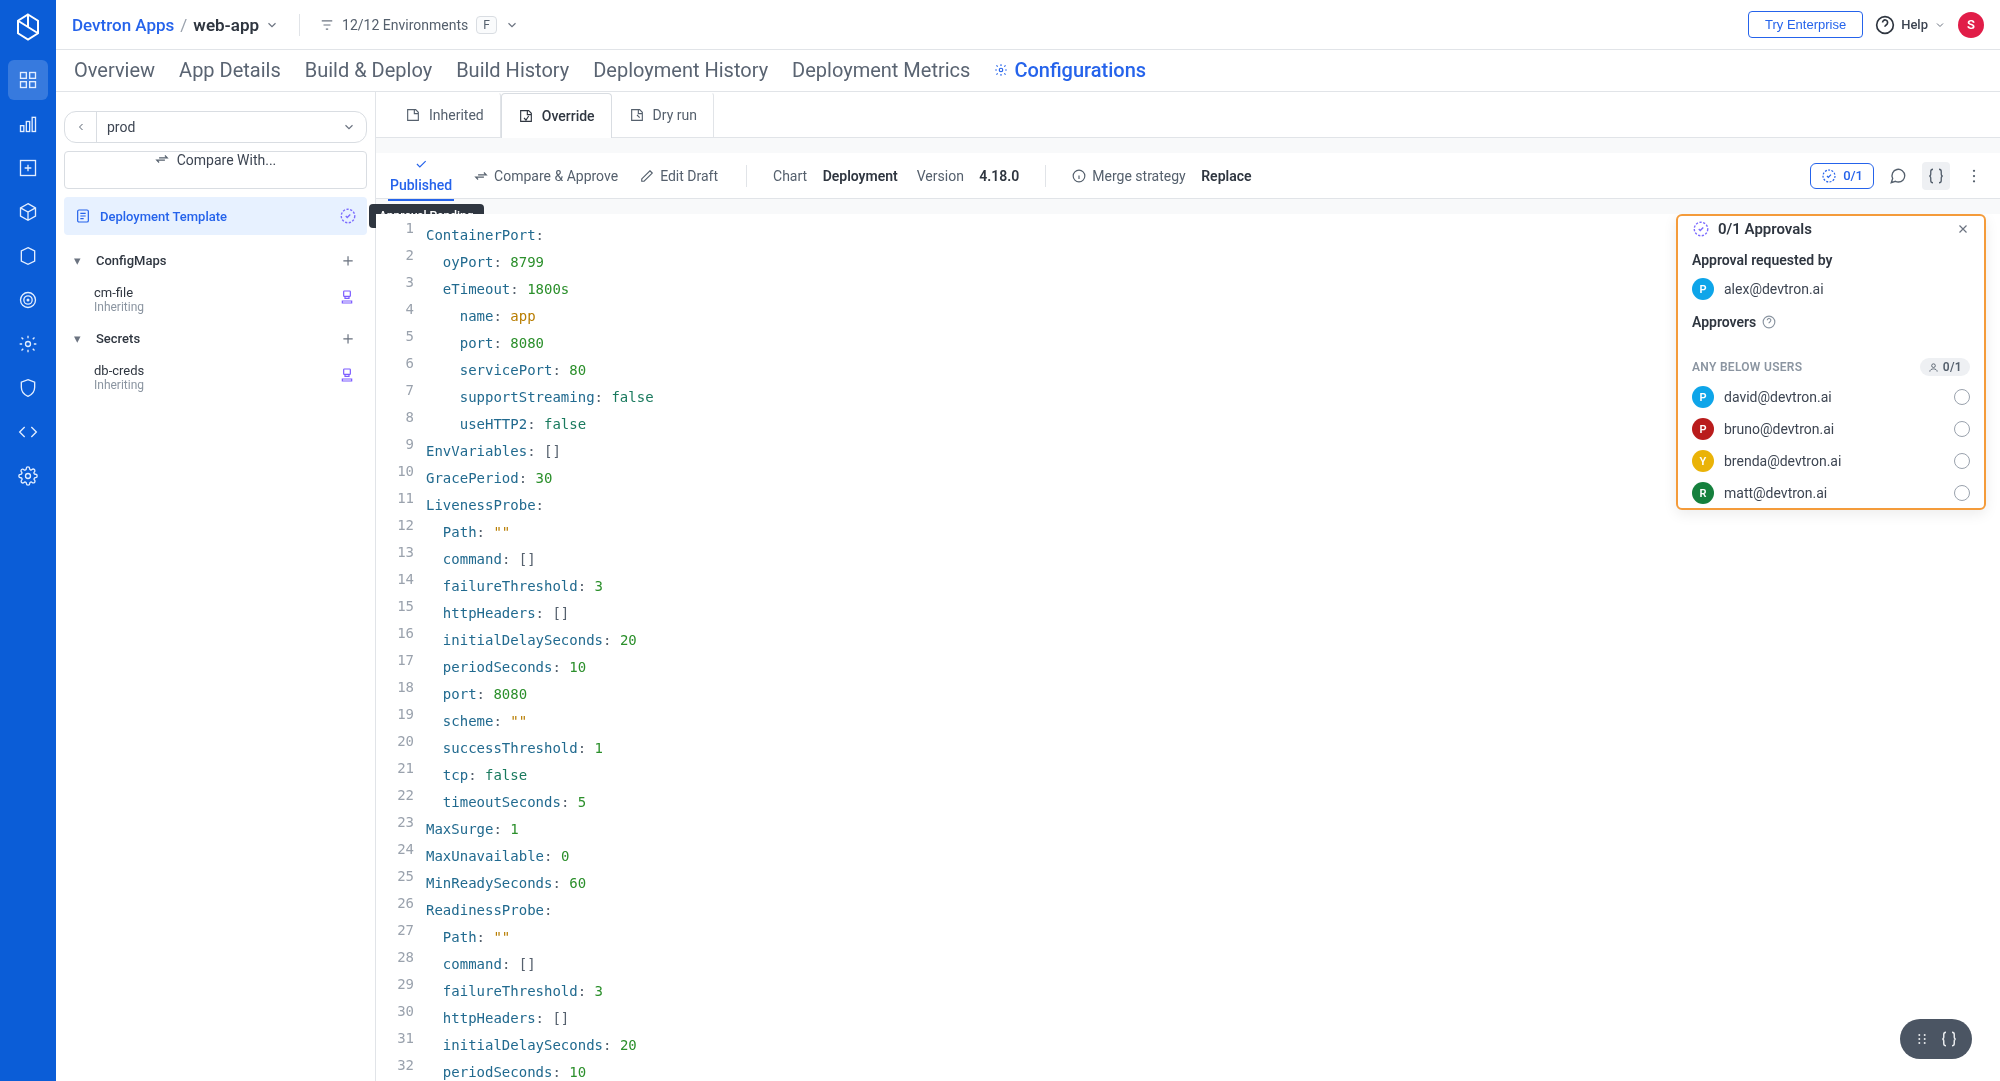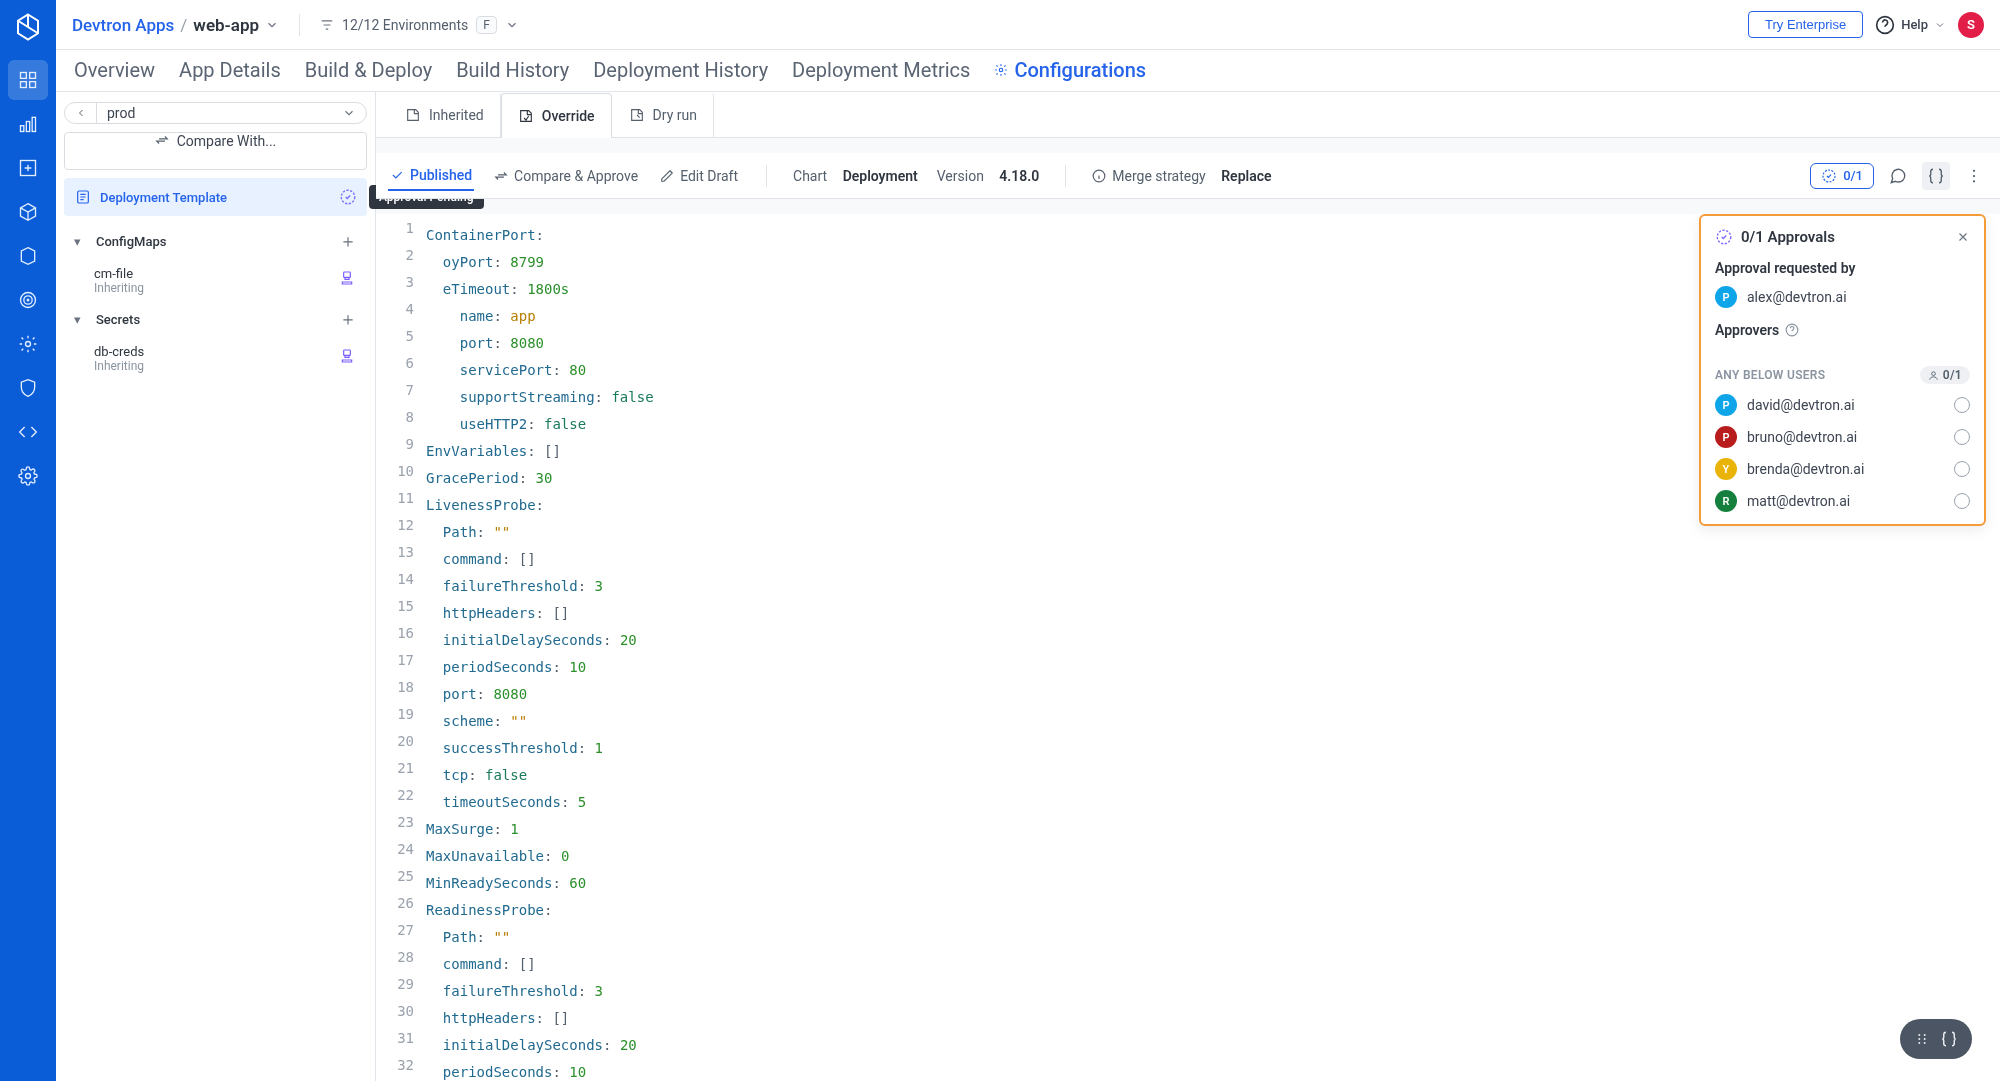--- a/index.html
+++ b/index.html
@@ -29,21 +29,21 @@
 .avatar { width: 26px; height: 26px; border-radius: 50%; background: #e11d48; color: #fff; display:flex; align-items:center; justify-content:center; font-size:13px; font-weight:600; }
 
 
 .tabs { height: 42px; display: flex; align-items:center; padding: 0 16px; gap: 20px; border-bottom: 1px solid #e1e4e8; }
 .tab { color: #5a6472; font-size: 20px; padding: 10px 2px; border-bottom: 2px solid transparent; cursor:pointer; display:flex; align-items:center; gap:6px;text-align:center; }
 .tab.active { color: #2563eb; border-bottom-color: #2563eb; font-weight:500; }
 
 
 .body { flex: 1; display: flex; min-height: 0; }
 .sidepanel { width: 320px; border-right: 1px solid #e1e4e8; display:flex; flex-direction:column; padding: 10px 8px; gap: 8px; }
-.env-select { display:flex; align-items:center; border:1px solid #d9dde2; border-radius:12px; height:22px; }
+.env-select { display:flex; align-items:center; border:1px solid #d9dde2; border-radius:12px; height:32px;margin-top:9px; }
 .env-back { width:32px; display:flex; align-items:center; justify-content:center; border-right:1px solid #d9dde2; height:100%; color:#5a6472; cursor:pointer; }
 .env-name { flex:1; padding:0 10px; color:#3d4552; font-size:14px; }
 .compare-btn { display:flex; align-items:flex-start; justify-content:center; gap:8px; border:1px solid #d9dde2; border-radius:4px; height:38px; color:#3d4552; font-size:14px; cursor:pointer; }
 
 .tree-item { display:flex; align-items:center; height:38px; padding:0 10px; border-radius:4px; color:#3d4552; cursor:pointer; position:relative; }
 .tree-item.selected { background:#e7f1ff; color:#2563eb; font-weight:500; }
 .tree-item .icon { width:18px; margin-right:8px; display:flex; align-items:center; justify-content:center; }
 .tree-item .badge { margin-left:auto; display:flex; align-items:center; }
 .tree-group-head { display:flex; align-items:center; height:34px; padding:0 10px; font-weight:500; color:#2f3640; }
 .tree-group-head .chev { width:16px; margin-right:6px; color:#6b7380; }
@@ -57,42 +57,42 @@
 
 
 .content { flex:1; display:flex; flex-direction:column; min-width:0; background:#f8f9fa;gap:15px; }
 .mode-tabs { display:flex; align-items:center; border-bottom:1px solid #e1e4e8; background:#fff; padding: 0 12px; height:46px; gap:0; position:relative; }
 .mode-tab { display:flex; align-items:center; gap:8px; padding:0 16px; height:100%; border:1px solid transparent; border-bottom:none; color:#55606d; font-size:14px; cursor:pointer; border-radius:4px 4px 0 0; }
 .mode-tab.active { border-color:#d9dde2; background:#fff; color:#2f3640; font-weight:500; position:relative; top:1px; }
 .mode-tab:not(.active) { border-right:1px solid #e1e4e8; }
 
 .toolbar { display:flex; align-items:center; height:46px; background:#fff; border-bottom:1px solid #e1e4e8; padding:0 12px; gap:18px; position:relative; }
 .tbtn { display:flex; align-items:center; gap:6px; color:#55606d; font-size:14px; cursor:pointer; padding:6px 2px; }
-.tbtn.active { color:#2563eb; border-bottom:2px solid #2563eb; font-weight:500; }
+.tbtn.active { color:#2563eb; border-bottom:2px solid #2563eb; font-weight:500;flex-direction:column; }
 .chart-info { display:flex; align-items:center; gap:6px; color:#55606d; font-size:14px; }
 .chart-info b { color:#2f3640; font-weight:600; }
 .toolbar .right { margin-left:auto; display:flex; align-items:center; gap:10px; }
 .approval-pill { border:1.5px solid #2563eb; border-radius:6px; padding:4px 10px; display:flex; align-items:center; gap:6px; color:#2563eb; font-weight:500; cursor:pointer; }
 .iconbtn { width:28px; height:28px; display:flex; align-items:center; justify-content:center; border-radius:4px; cursor:pointer; color:#55606d; }
 .iconbtn.lit { background:#eef0f3; }
 
 
 .editor-wrap { flex:1; position:relative; overflow:hidden; background:#fff; }
 .editor { font-family: "SF Mono", Menlo, Consolas, monospace; font-size:14px; line-height:20px; padding: 4px 0; }
 .line { display:flex; }
 .gutter { width:50px; text-align:right; padding-right:12px; color:#9aa2ad; user-select:none; }
 .code { white-space:pre;margin-top:7px; }
 .k { color:#216a8f; } 
 .n { color:#2b8f2b; } 
 .b { color:#1a7a5e; } 
 .s { color:#b87d00; } 
 .p { color:#55606d; }
 
 
-.approvals { position:absolute; top:0; right:14px; width:287px; background:#fff; border:2px solid #f49b3a; border-radius:6px; box-shadow:0 4px 14px rgba(0,0,0,0.08); padding:12px 14px; }
+.approvals { position:absolute; top:0; right:14px; width:310px; background:#fff; border:2px solid #f49b3a; border-radius:6px; box-shadow:0 4px 14px rgba(0,0,0,0.08); padding:4px 14px; }
 .appr-head { display:flex; align-items:center; gap:8px; font-weight:600; color:#2f3640; font-size:15px; }
 .appr-head .close { margin-left:auto; cursor:pointer; color:#6b7380; }
 .appr-sec { margin-top:14px; }
 .appr-label { font-weight:600; color:#2f3640; font-size:14px; }
 .usr { display:flex; align-items:center; gap:10px; margin-top:10px; font-size:14px; color:#3d4552; }
 .usr .av { width:22px; height:22px; border-radius:50%; display:flex; align-items:center; justify-content:center; color:#fff; font-size:11px; font-weight:600; }
 .usr .ring { margin-left:auto; width:16px; height:16px; border:1.5px solid #9aa2ad; border-radius:50%; position:relative; }
 .group-head { display:flex; align-items:center; color:#8b95a1; font-size:12px; font-weight:600; letter-spacing:0.3px; margin-top:28px; }
 .group-head .count { margin-left:auto; background:#eef0f3; border-radius:12px; padding:2px 8px; color:#55606d; display:flex; align-items:center; gap:4px; }
 

